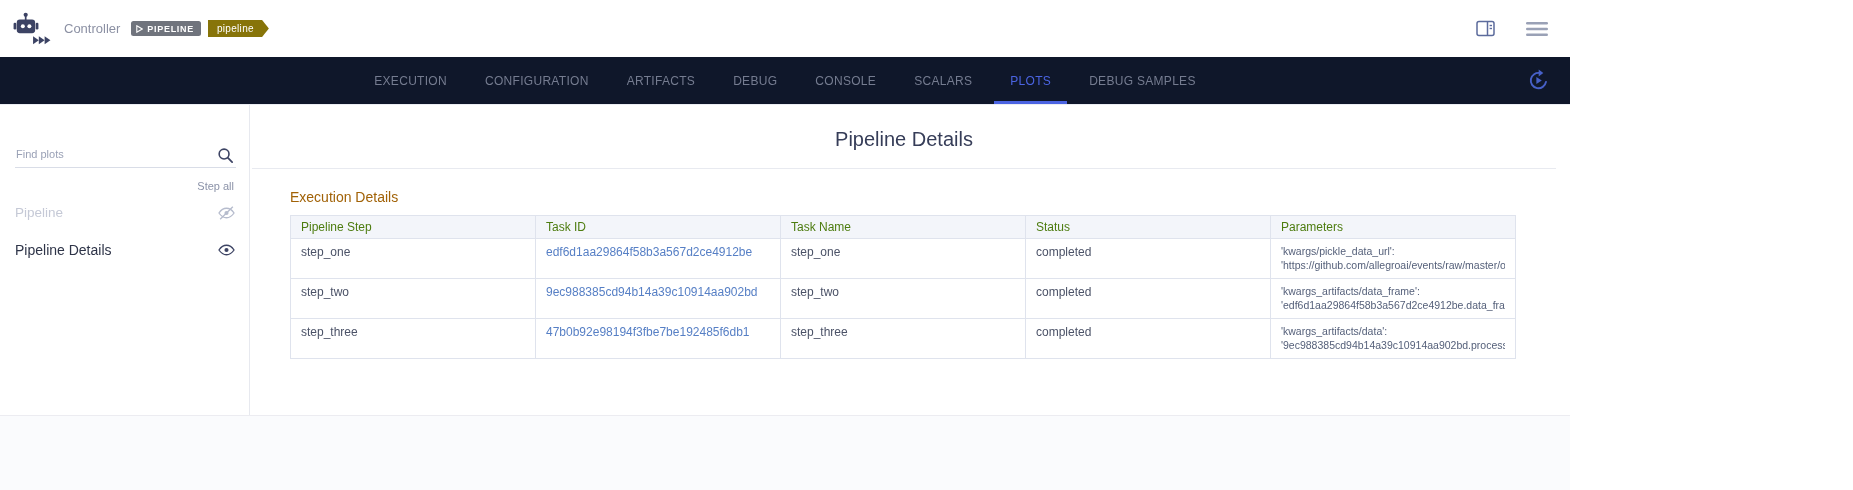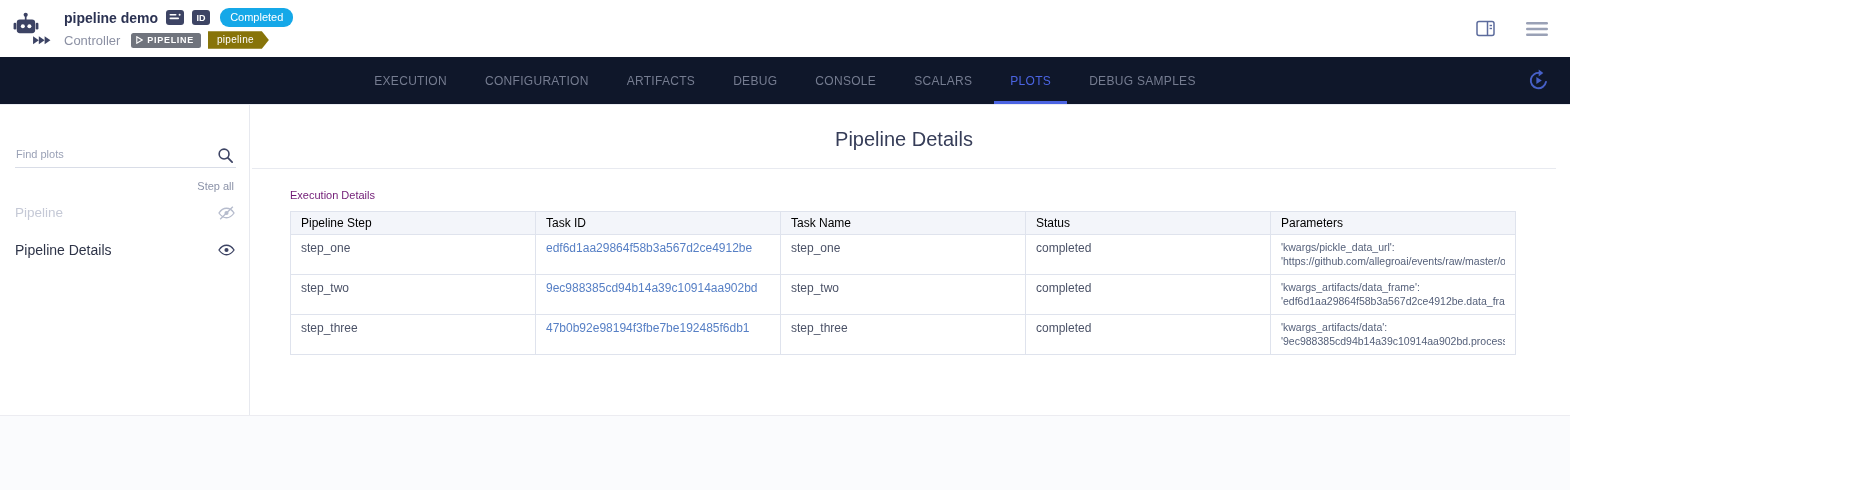--- a/index.html
+++ b/index.html
@@ -46,24 +46,24 @@
   .plot-item { display:flex; align-items:center; justify-content:space-between; padding:0 13px 0 15px; height:33px; margin-top:4px; cursor:pointer; font-size:14px; }
   .plot-item.muted { color:#c5c9d6; font-size:13.5px; }
   .plot-item.current { color:#2e3448; }
   .eye-btn { display:inline-flex; cursor:pointer; }
 
   
   .main { flex:1 1 auto; }
   .plot-widget { margin-left:2px; width:1304px; }
   .plot-title { margin:0; padding:23px 0 17px; text-align:center; font-size:20px; font-weight:500; color:#363d58; border-bottom:1px solid #e8eaf0; }
   .plot-body { padding:12px 40px 0 38px; }
-  .section-title { margin:8px 0 10px; font-size:11px; font-weight:500; color:#701a75; }
+  .section-title { margin:8px 0 10px; font-size:14px; font-weight:500; color:#a16207; }
   table.exec { width:100%; border-collapse:collapse; table-layout:fixed; }
   table.exec th, table.exec td { border:1px solid #dfe3ed; }
-  table.exec th { background:#f3f5fa; font-size:12px; font-weight:400; color:#000000; text-align:left; padding:4px 10px; height:23px; }
+  table.exec th { background:#f3f5fa; font-size:12px; font-weight:400; color:#4d7c0f; text-align:left; padding:4px 10px; height:23px; }
   table.exec td { font-size:12px; color:#4b5267; vertical-align:top; padding:6px 10px; height:38px; }
   .task-link { color:#567fc5; text-decoration:none; cursor:pointer; }
   .param-line { font-size:10.5px; line-height:13.5px; color:#55607a; white-space:nowrap; overflow:hidden; }
 
   
   .bottom-strip { height:75px; background:#fafbfd; border-top:1px solid #ececf1; flex:0 0 auto; }
 </style>
 </head>
 <body>
 
@@ -83,38 +83,20 @@
           <polygon points="31,26 36.5,29.8 31,33.6"></polygon>
         </g>
         <g fill="#ffffff">
           <circle cx="10.3" cy="16.3" r="1.9"></circle>
           <circle cx="16.5" cy="16.3" r="1.9"></circle>
         </g>
       </svg>
     </span>
 
     <div class="title-block">
-      <div class="title-row">
-        <span class="exp-title">pipeline demo</span>
-        <span class="mini-icon">
-          <svg width="18" height="15" viewBox="0 0 18 15">
-            <rect width="18" height="15" rx="3" fill="#3d4464"></rect>
-            <rect x="3.5" y="4" width="7" height="1.6" rx="0.8" fill="#fff"></rect>
-            <rect x="3.5" y="7.6" width="9.5" height="1.6" rx="0.8" fill="#fff"></rect>
-            <circle cx="13.6" cy="4.8" r="1" fill="#fff"></circle>
-          </svg>
-        </span>
-        <span class="mini-icon">
-          <svg width="18" height="15" viewBox="0 0 18 15">
-            <rect width="18" height="15" rx="3" fill="#3d4464"></rect>
-            <text x="9" y="11" text-anchor="middle" font-size="9" font-weight="bold" fill="#ffffff" font-family="Liberation Sans, DejaVu Sans, sans-serif">ID</text>
-          </svg>
-        </span>
-        <span class="status-badge">Completed</span>
-      </div>
       <div class="subtitle-row">
         <span>Controller</span>
         <span class="type-badge">
           <svg width="7" height="8" viewBox="0 0 7 8">
             <polygon points="0.8,0.8 6.2,4 0.8,7.2" fill="none" stroke="#ffffff" stroke-width="1.1"></polygon>
           </svg>
           <span>PIPELINE</span>
         </span>
         <span class="tag-badge">pipeline</span>
       </div>

